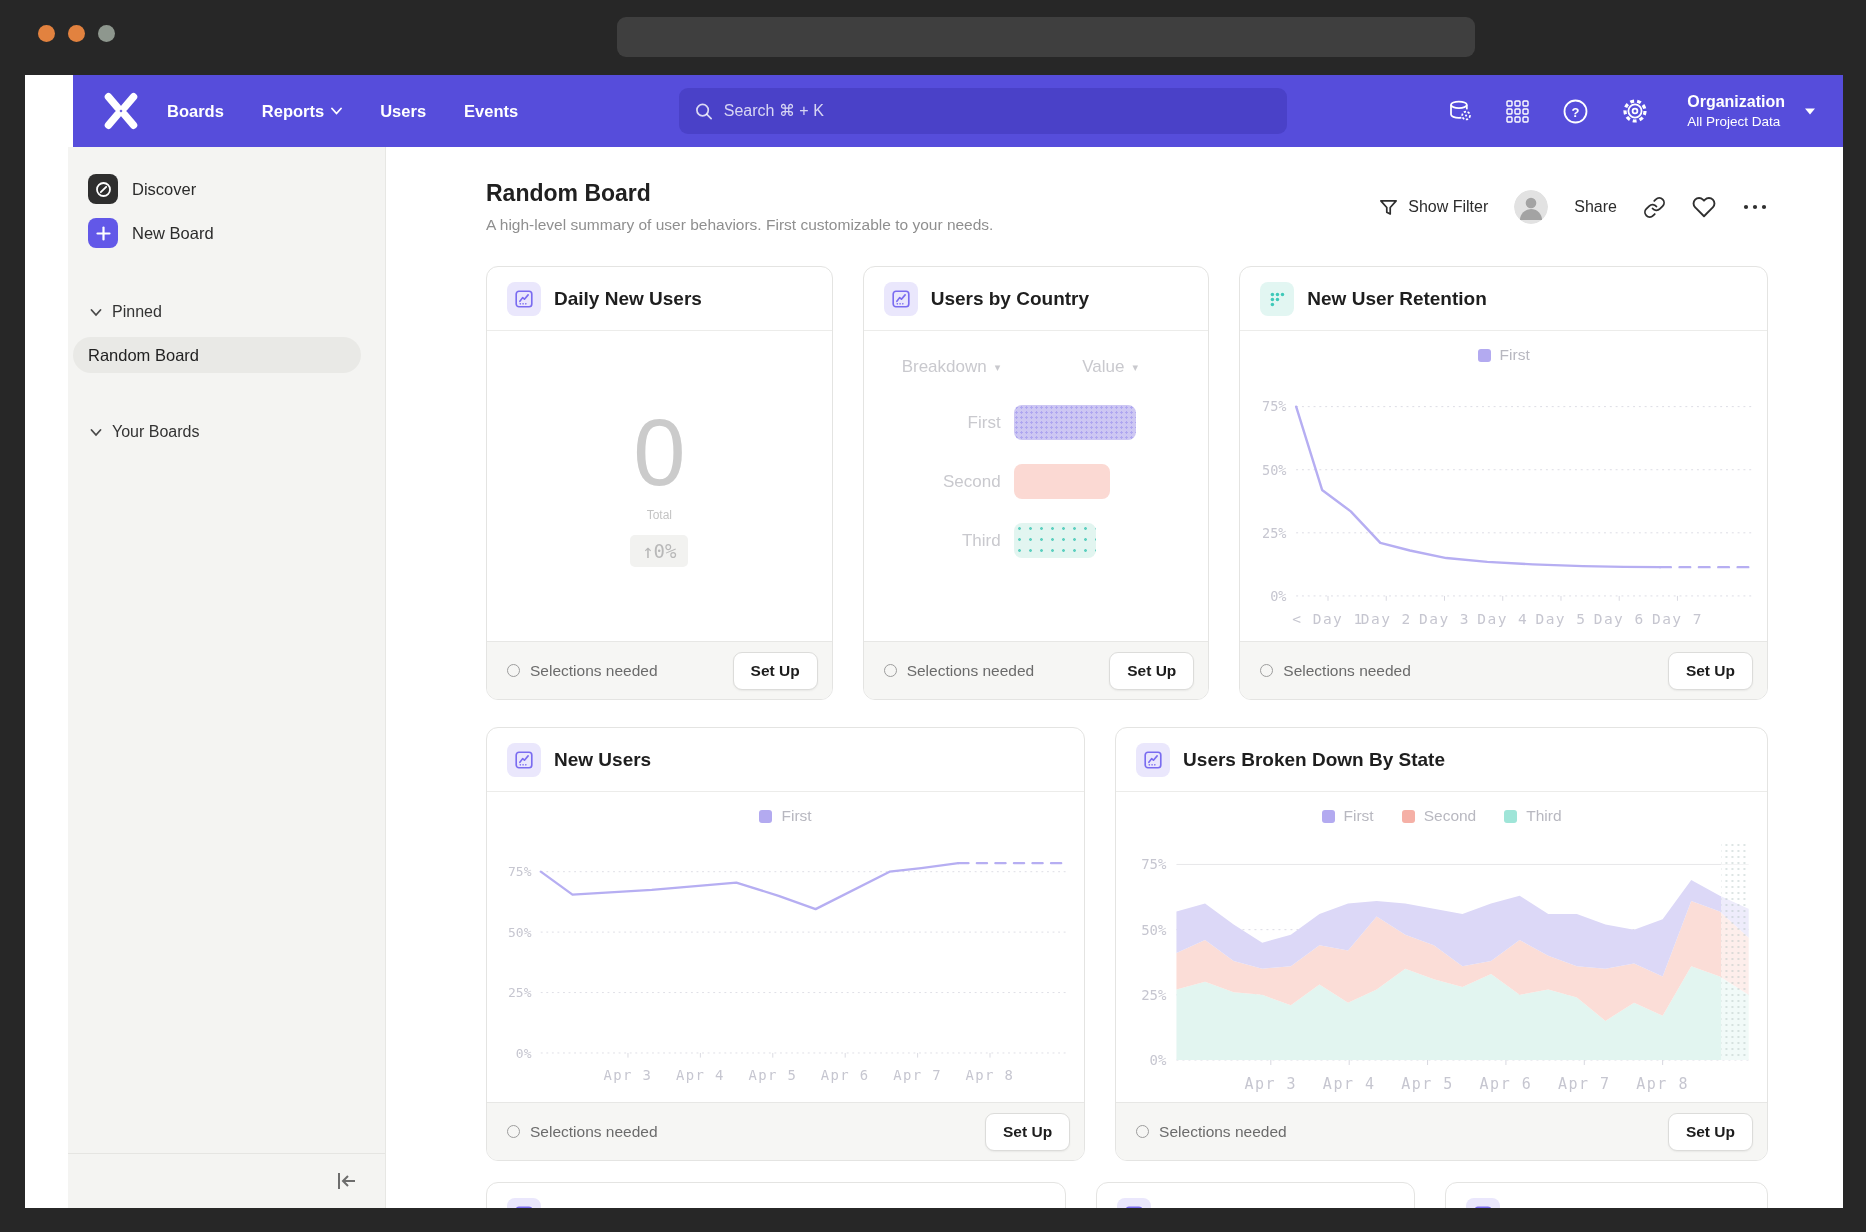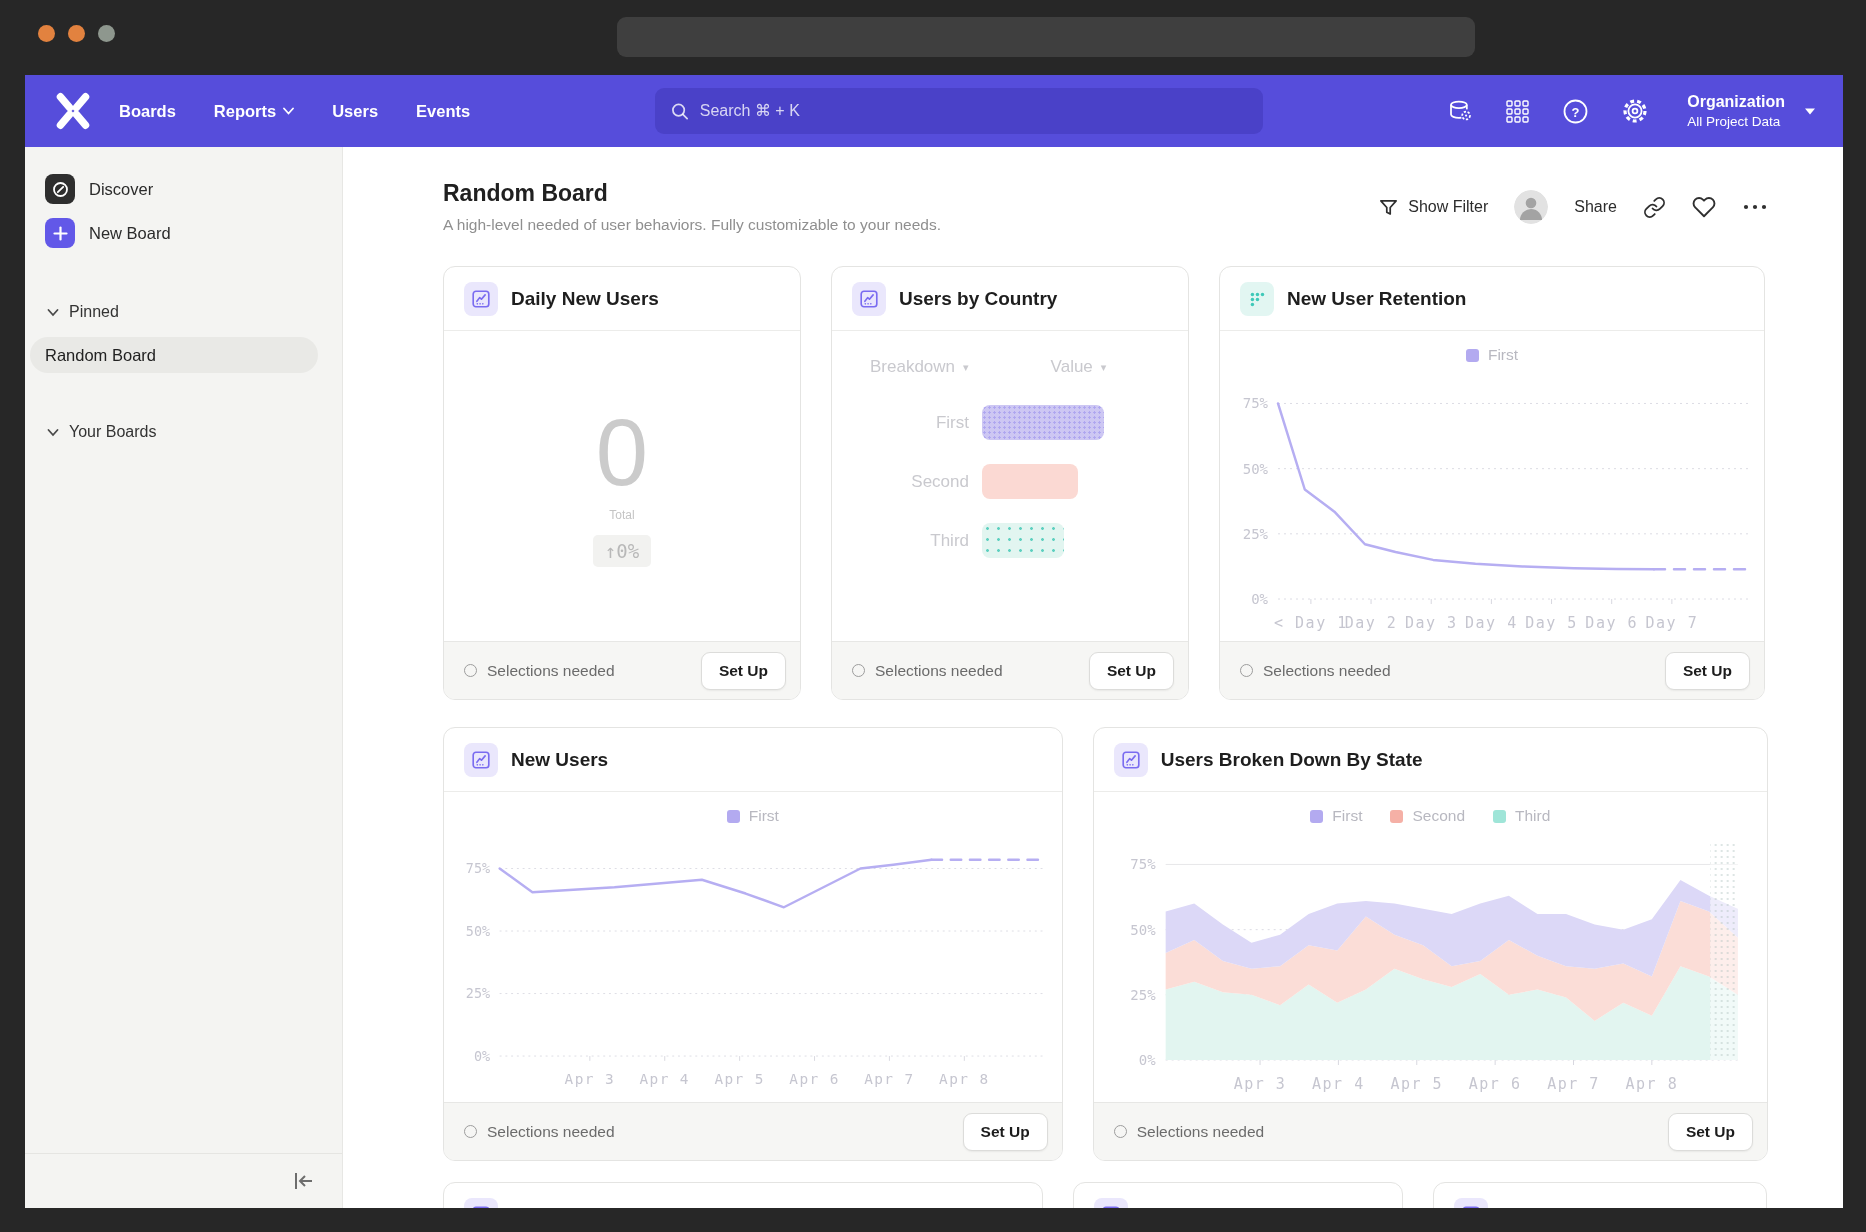--- a/index.html
+++ b/index.html
@@ -6,35 +6,35 @@
   html,body { background:#272727; }
   .screen{position:relative;width:1866px;height:1232px;background:#272727;overflow:hidden;
     font-family:"Liberation Sans",sans-serif;}
   
   .traffic{position:absolute;top:25px;left:38px;display:flex;gap:13px;}
   .light{width:17px;height:17px;border-radius:50%;}
   .url-pill{position:absolute;left:617px;top:17px;width:858px;height:40px;background:#3f3f3f;border-radius:9px;}
   
   .window{position:absolute;left:25px;top:75px;width:1818px;height:1133px;display:flex;flex-direction:column;background:#fff;overflow:hidden;}
   
-  .navbar{height:72px;flex:0 0 72px;background:#564DDB;display:flex;align-items:center;padding:7px 28px;color:#fff;}
+  .navbar{height:72px;flex:0 0 72px;background:#564DDB;display:flex;align-items:center;padding:7px 28px;color:#fff;margin-left:48px;}
   .nav-logo{margin-right:26px;display:flex;align-items:center;}
   .nav-menu{display:flex;align-items:center;gap:38px;}
   .nav-item{font-size:16.5px;font-weight:600;color:#fff;display:flex;align-items:center;gap:7px;cursor:pointer;white-space:nowrap;}
   .searchbox{margin:0 auto;width:608px;height:46px;background:#4A41C8;border-radius:9px;display:flex;align-items:center;padding:0 16px;gap:11px;}
   .searchbox input{background:transparent;border:none;outline:none;color:#fff;font-size:16px;width:100%;font-family:"Liberation Sans",sans-serif;}
   .searchbox input::placeholder{color:rgba(255,255,255,.78);}
   .nav-right{display:flex;align-items:center;gap:32px;}
   .nav-icon{display:flex;align-items:center;justify-content:center;cursor:pointer;}
   .org{display:flex;align-items:center;gap:20px;margin-left:6px;cursor:pointer;}
   .org-texts{display:flex;flex-direction:column;align-items:flex-start;line-height:1.3;}
   .org-name{font-size:16px;font-weight:700;}
   .org-sub{font-size:13.5px;font-weight:400;}
   
-  .content{flex:1;display:flex;min-height:0;}
+  .content{flex:1;display:flex;min-height:0;padding-left:43px;}
   .dotted{background-image:radial-gradient(circle,rgba(40,40,30,.05) 1px,transparent 1.3px);background-size:7px 7px;}
   .sidebar{width:318px;flex:0 0 318px;background:#f4f4f2;border-right:1px solid #e7e7e4;display:flex;flex-direction:column;}
   .side-row{display:flex;align-items:center;gap:14px;padding-left:20px;height:44px;cursor:pointer;}
   .side-row.first{margin-top:20px;}
   .side-sq{width:30px;height:30px;border-radius:8px;display:flex;align-items:center;justify-content:center;flex:0 0 30px;}
   .side-sq.dark{background:#2e2e2e;}
   .side-sq.purple{background:#6258E8;}
   .side-label{font-size:16.5px;color:#2b2b2b;font-weight:500;}
   .side-section{display:flex;align-items:center;gap:10px;padding-left:22px;height:30px;cursor:pointer;}
   .side-section-label{font-size:16px;color:#333;font-weight:500;}
@@ -235,21 +235,21 @@
             <line x1="22" y1="12" x2="10" y2="12" stroke="#6d6d6d" stroke-width="2"></line>
             <polyline points="15,7 10,12 15,17" fill="none" stroke="#6d6d6d" stroke-width="2"></polyline>
           </svg>
         </div>
       </div>
 
       <div class="main">
         <div class="main-head">
           <div>
             <div class="page-title">Random Board</div>
-            <div class="page-sub">A high-level needed of user behaviors. Fully customizable to your needs.</div>
+            <div class="page-sub">A high-level summary of user behaviors. First customizable to your needs.</div>
           </div>
           <div class="head-actions">
             <div class="action">
               <svg width="21" height="21" viewBox="0 0 22 22">
                   <path d="M3 4h16l-6.2 7v6.8l-3.6-1.9V11z" fill="none" stroke="#2f2f2f" stroke-width="1.8" stroke-linejoin="round"></path>
                 </svg>
               <span>Show Filter</span>
             </div>
             <div class="avatar">
               <svg width="34" height="34" viewBox="0 0 34 34">

